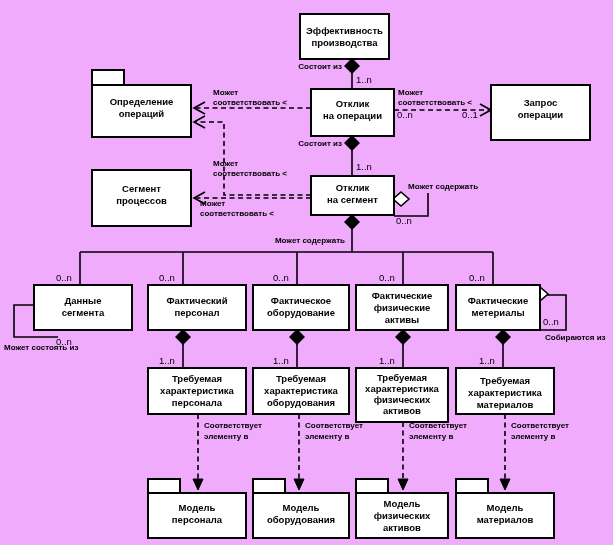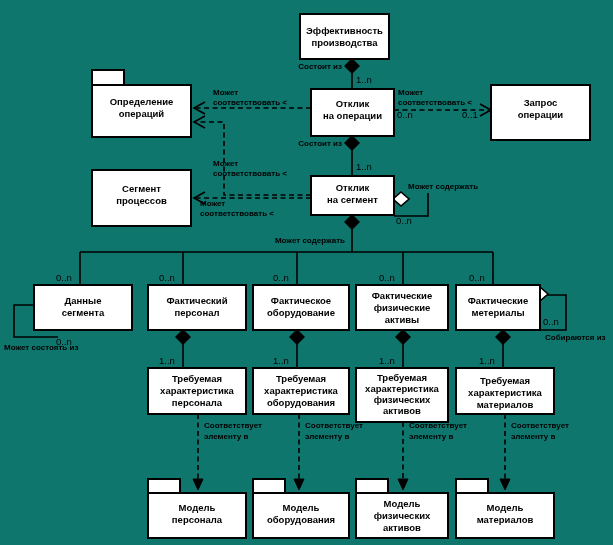--- a/index.html
+++ b/index.html
@@ -8,21 +8,21 @@
     padding: 0;
     background: #ffffff;
   }
   body {
     font-family: "Liberation Sans", sans-serif;
   }
   #diagram-root {
     position: relative;
     width: 613px;
     height: 545px;
-    background: #0f766e;
+    background: #f0abfc;
     overflow: hidden;
   }
   svg#diagram-svg {
     position: absolute;
     top: 0;
     left: 0;
     width: 613px;
     height: 545px;
   }
   .nodebox {

